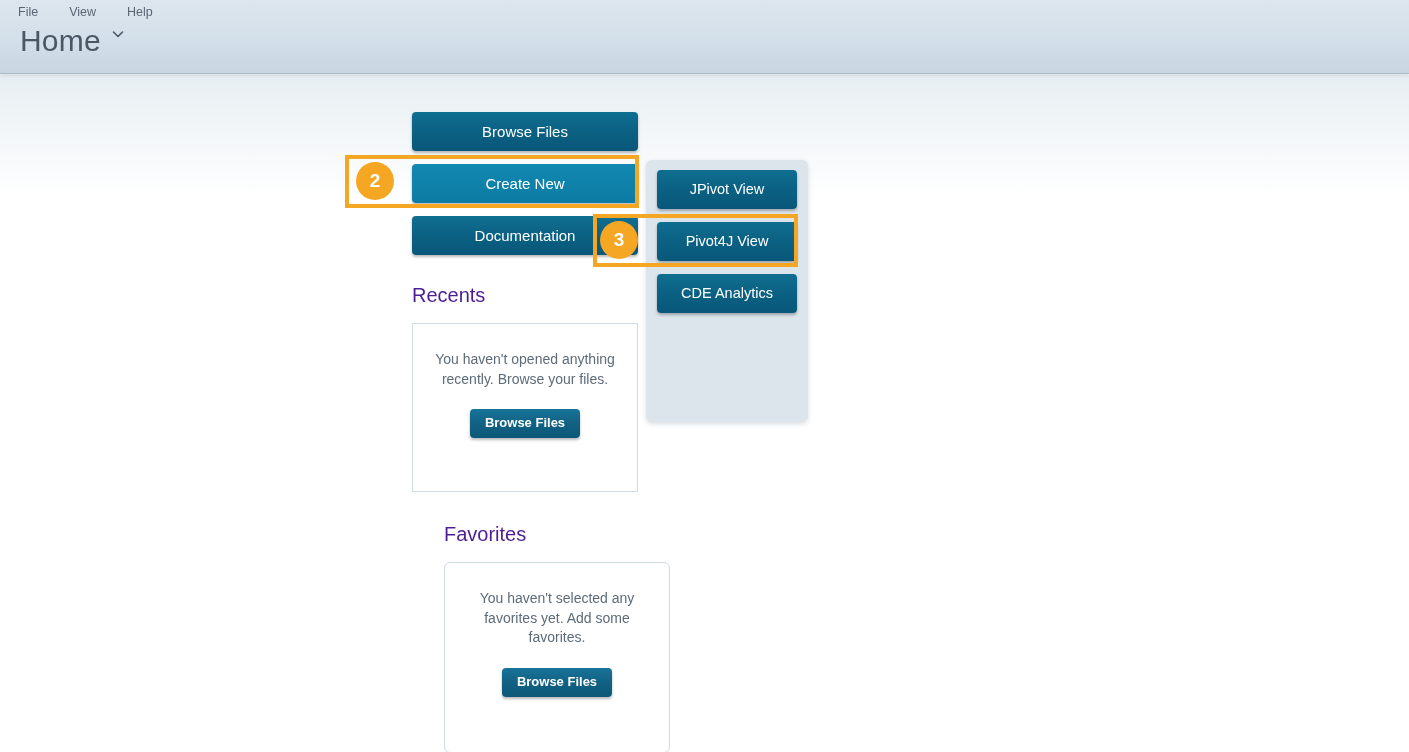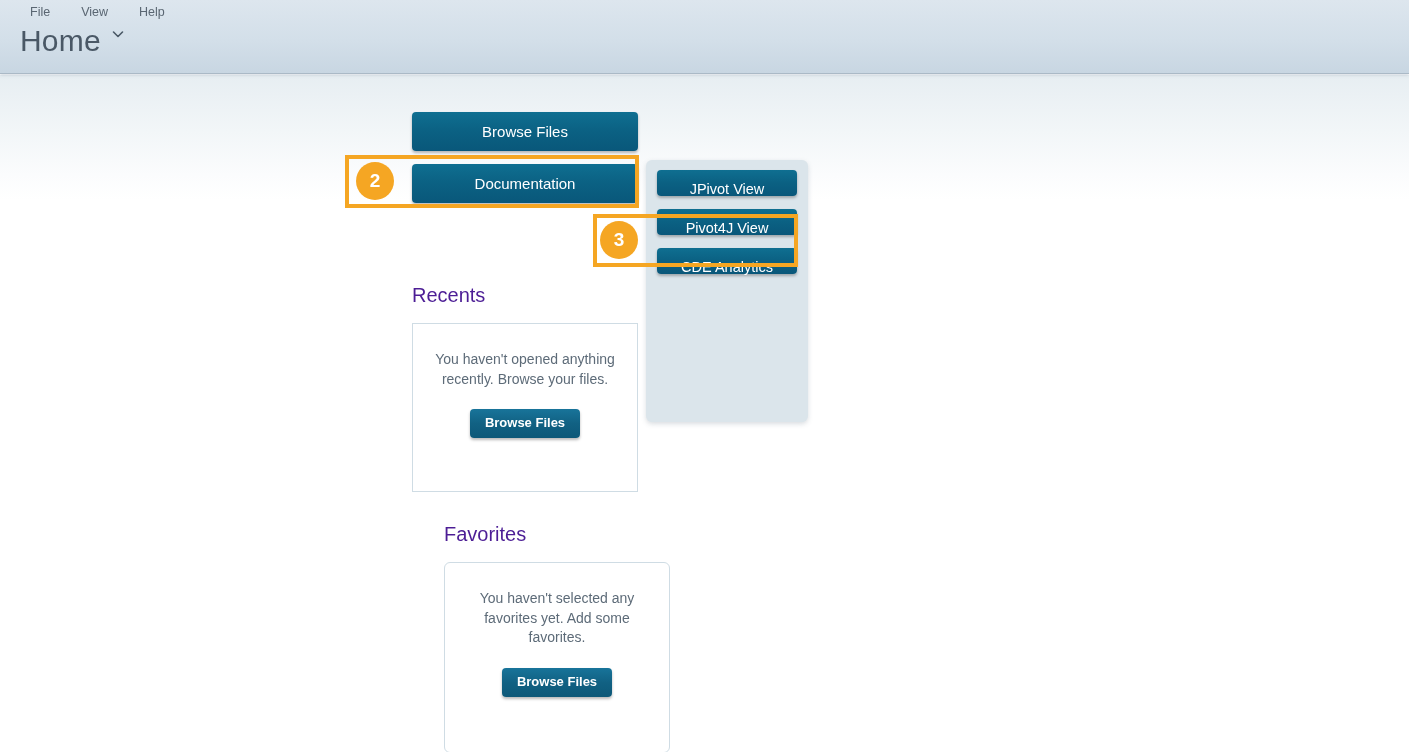--- a/index.html
+++ b/index.html
@@ -28,21 +28,21 @@
     width: 1409px;
     height: 74px;
     background: linear-gradient(180deg, #dde6ee 0%, #d3dfe9 55%, #c8d6e2 100%);
     border-bottom: 1px solid #aab9c6;
     box-shadow: 0 1px 3px rgba(120,140,160,0.35);
     z-index: 20;
   }
 
   .menubar {
     position: absolute;
-    left: 12px; top: 0;
+    left: 0; top: 0;
     height: 24px;
     display: flex;
     align-items: center;
     padding-left: 18px;
   }
   .menu-item {
     font-size: 12.5px;
     color: #5a6672;
     margin-right: 31px;
     cursor: pointer;
@@ -129,21 +129,21 @@
     height: 262px;
     background: #dbe5eb;
     border-radius: 6px;
     padding: 10px 11px;
     box-shadow: 0 2px 5px rgba(80,100,120,0.22);
     z-index: 6;
   }
   .btn-fly {
     display: block;
     width: 140px;
-    height: 26px;
+    height: 39px;
     border: none;
     border-radius: 4px;
     color: #ffffff;
     font-size: 14.5px;
     font-family: "Liberation Sans", sans-serif;
     background: linear-gradient(180deg, #0f6f91 0%, #0b6183 48%, #09577a 100%);
     box-shadow: 0 2px 3px rgba(0,0,0,0.28);
     cursor: pointer;
     margin-bottom: 13px;
     text-align: center;
@@ -254,20 +254,21 @@
         <svg width="14" height="14" viewBox="0 0 14 14">
           <path d="M2.5 5 L7 9.5 L11.5 5" fill="none" stroke="#4a5866" stroke-width="1.6" stroke-linecap="round" stroke-linejoin="round"></path>
         </svg>
       </span>
     </div>
 
   </div>
 
   <div class="launch-col">
     <button class="btn-main">Browse Files</button>
+    <button class="btn-main active">Create New</button>
     <button class="btn-main">Documentation</button>
   </div>
 
   <div class="flyout">
     <button class="btn-fly">JPivot View</button>
     <button class="btn-fly">Pivot4J View</button>
     <button class="btn-fly">CDE Analytics</button>
   </div>
 
   <div class="section section-recents">

